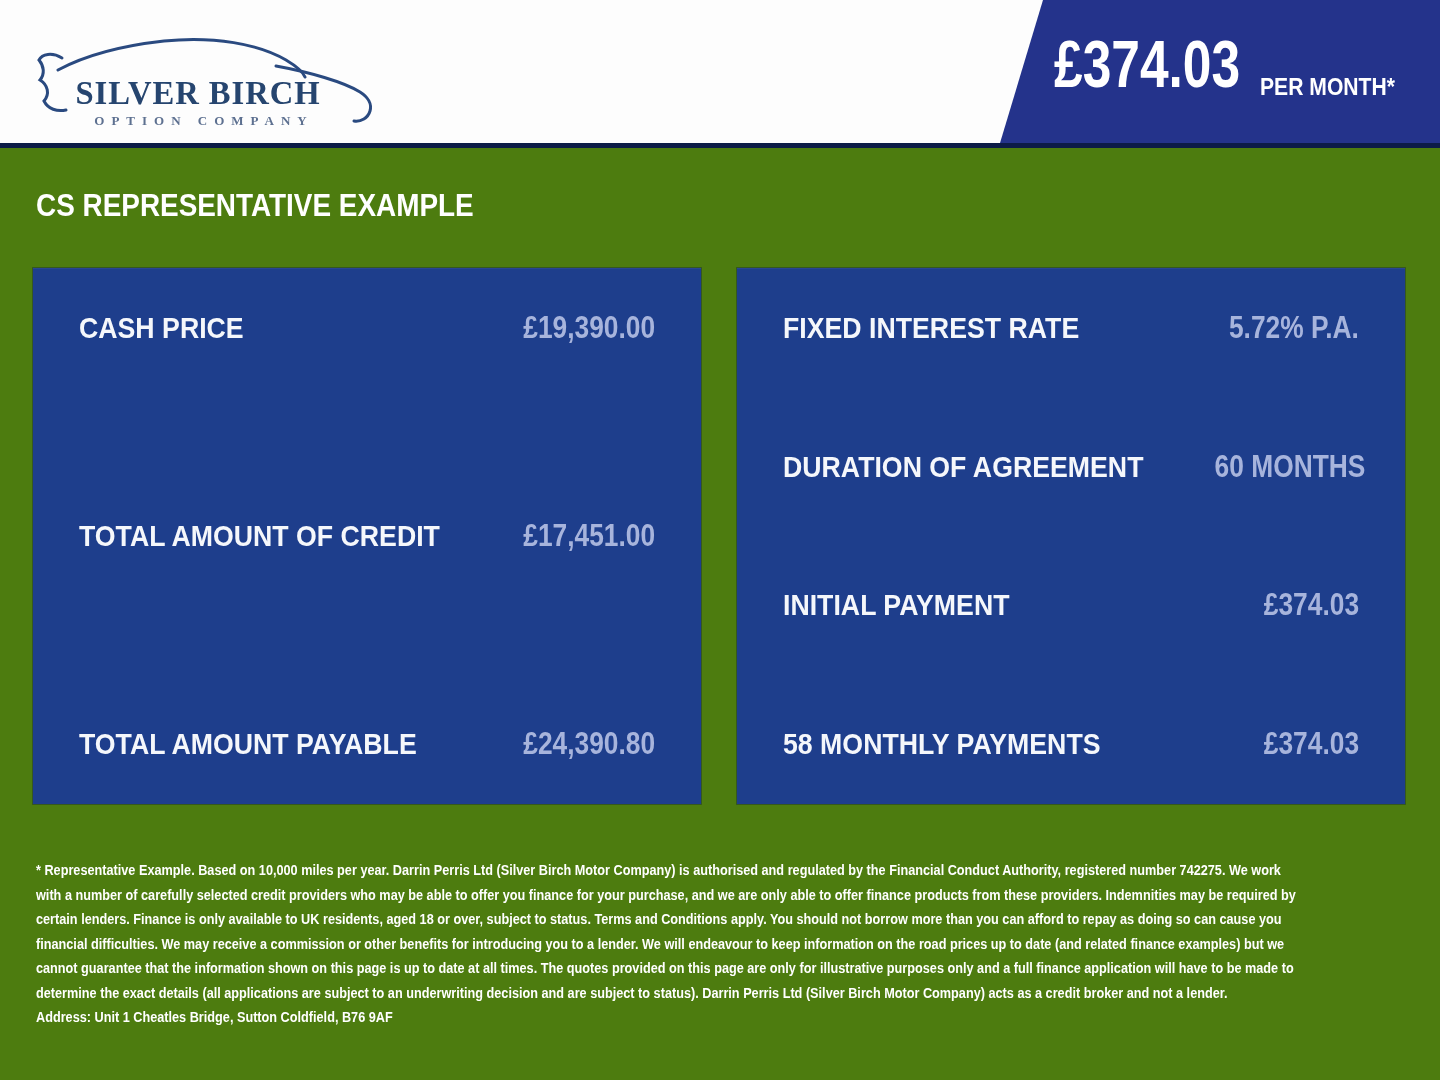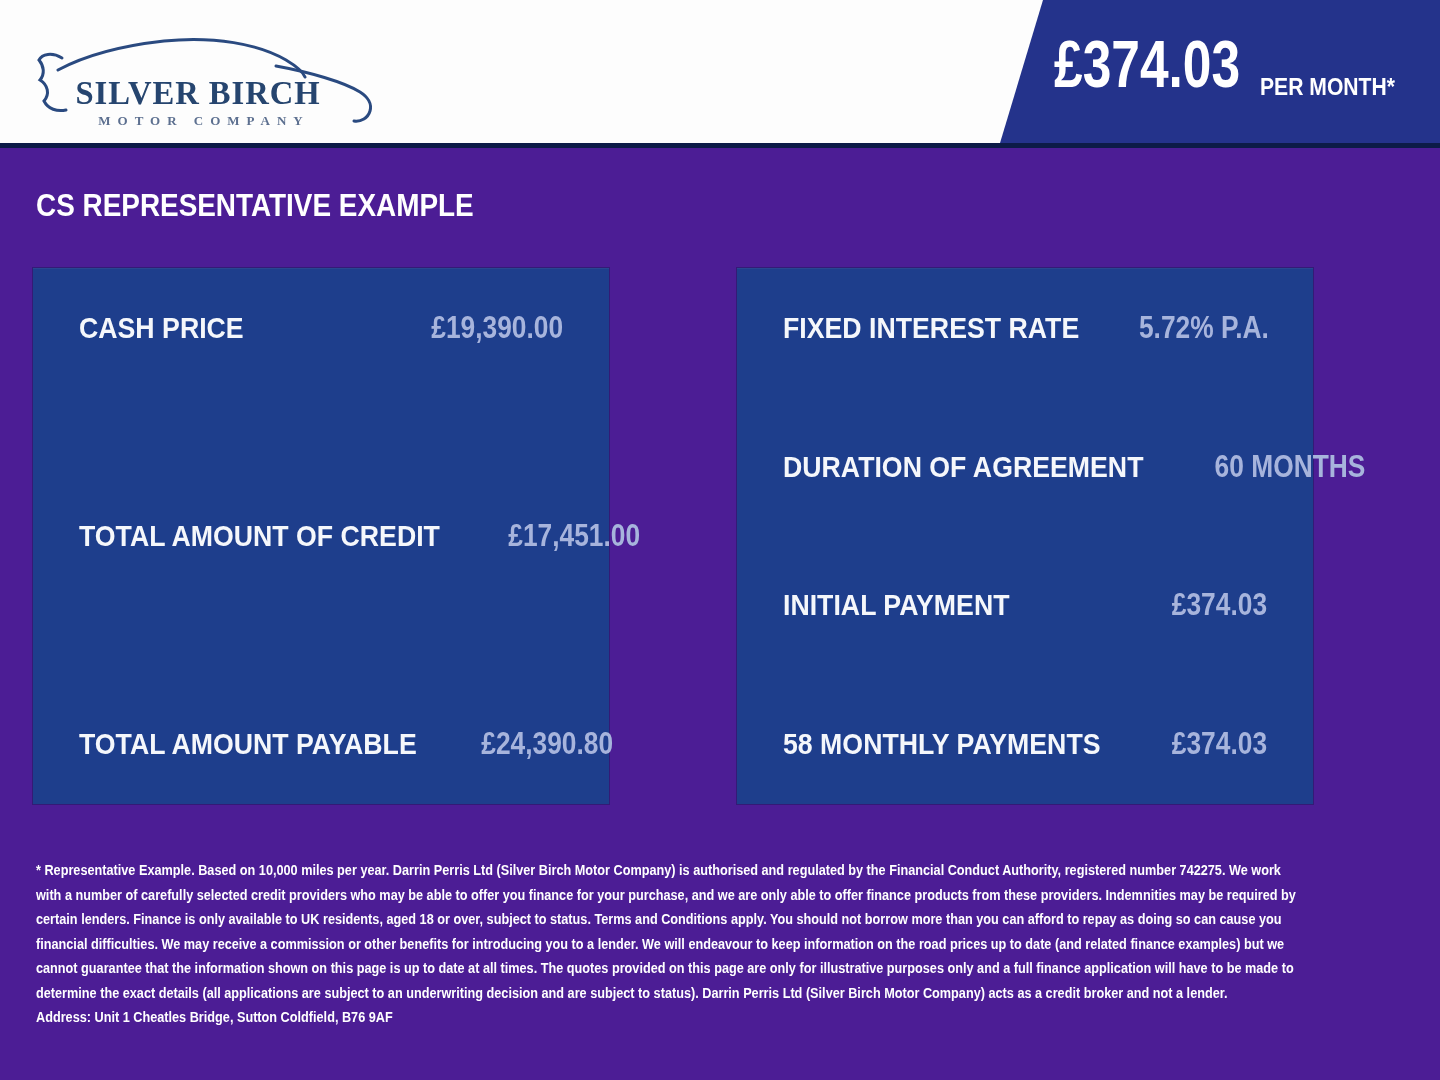--- a/index.html
+++ b/index.html
@@ -1,18 +1,18 @@
 <!DOCTYPE html>
 <html><head>
 <meta charset="utf-8">
 <style>
   html,body { margin:0; padding:0; background:#0e1d4a; }
   .stage {
     position:relative; width:1440px; height:1080px; overflow:hidden;
-    background:#4c1d95; font-family:"Liberation Sans", sans-serif;
+    background:#4d7c0f; font-family:"Liberation Sans", sans-serif;
   }
   
   .header {
     position:absolute; top:0; left:0; width:1440px; height:143px;
     background:#fdfdfd;
   }
   .header-sep {
     position:absolute; top:143px; left:0; width:1440px; height:5px;
     background:#0c1b47; z-index:5;
   }
@@ -46,21 +46,21 @@
     transform:scaleX(.88); transform-origin:left top;
   }
   
   .page-title {
     position:absolute; left:36px; top:188px; font-size:31px; font-weight:bold;
     color:#ffffff; white-space:nowrap;
     transform:scaleX(.9); transform-origin:left top;
   }
   
   .panel {
-    position:absolute; top:268px; width:576px; height:536px;
+    position:absolute; top:268px; width:668px; height:536px;
     background:#1e3e8c; box-sizing:border-box; padding:42px 46px;
     display:flex; flex-direction:column; justify-content:space-between;
     box-shadow:0 0 0 1px rgba(10,22,60,.35), inset 0 1px 0 rgba(255,255,255,.05);
   }
   .panel-left  { left:33px; }
   .panel-right { left:737px;text-align:center; }
   .finance-row { display:flex; justify-content:space-between; align-items:center; }
   .row-label {
     font-size:30px; font-weight:bold; color:#f5f7fb; white-space:nowrap;
     transform:scaleX(.89); transform-origin:left center;
@@ -88,21 +88,21 @@
         <g fill="none" stroke="#2a4a80" stroke-width="3" stroke-linecap="round">
 
           <path d="M 38,50 C 28,44 18,46 15,52 C 20,58 21,66 16,72 C 24,77 26,86 20,93 C 24,101 33,104 42,102"></path>
 
           <path d="M 34,62 C 60,48 95,38 140,33 C 190,28 235,36 262,52 C 272,58 279,64 281,69"></path>
 
           <path d="M 252,58 C 285,64 320,74 336,84 C 344,89 348,96 346,103 C 344,110 337,114 330,113"></path>
         </g>
       </svg>
       <div class="logo-name">SILVER BIRCH</div>
-      <div class="logo-sub">MOTOR COMPANY</div>
+      <div class="logo-sub">OPTION COMPANY</div>
     </div>
   </div>
 
   <div class="badge">
     <div class="badge-amount">£374.03</div>
     <div class="badge-suffix">PER MONTH*</div>
   </div>
 
   <div class="header-sep"></div>
 

